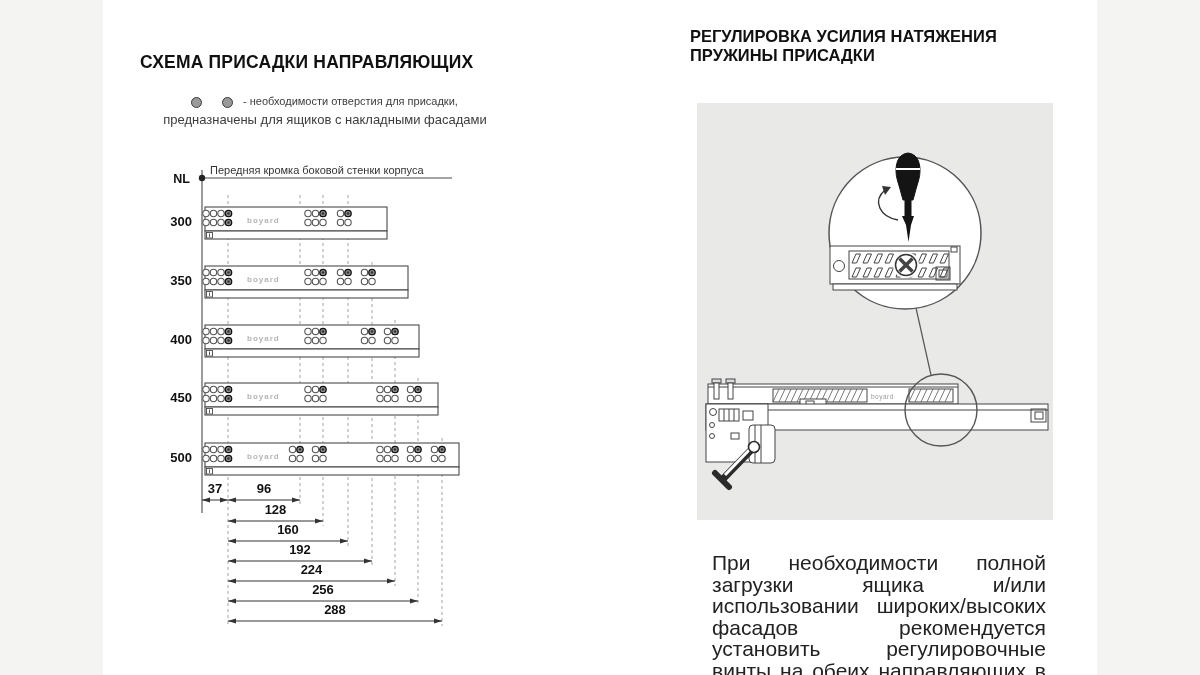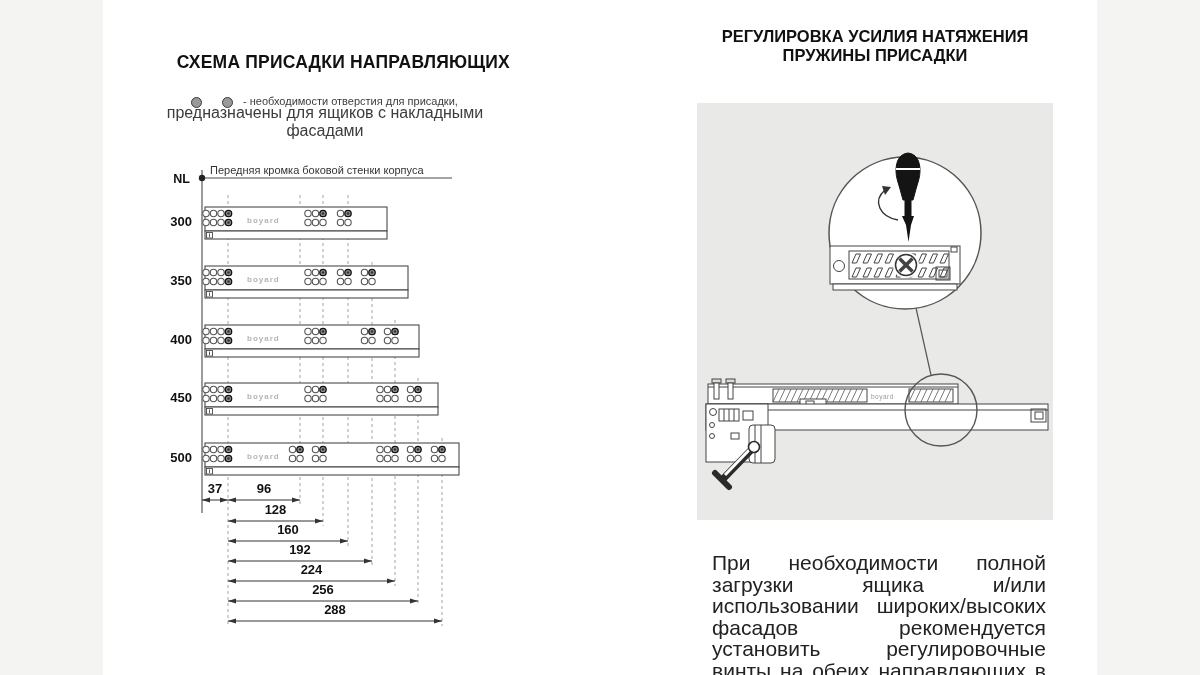--- a/index.html
+++ b/index.html
@@ -2,30 +2,30 @@
 <html><head>
 <meta charset="utf-8">
 <style>
   html,body{margin:0;padding:0;background:#ffffff;}
   #page{position:relative;width:1200px;height:675px;background:#ffffff;overflow:hidden;
         font-family:"Liberation Sans", sans-serif;color:#1a1a1a;}
   .edge-band{position:absolute;top:0;height:675px;background:#f4f4f3;}
   #edge-left{left:0;width:103px;}
   #edge-right{right:0;width:103px;}
   .abs{position:absolute;}
-  #left-title{left:140px;top:52px;width:370px;text-align:right;
+  #left-title{left:140px;top:52px;width:370px;text-align:left;
               font-size:17.5px;font-weight:bold;letter-spacing:.2px;color:#111;}
   #legend-line1{left:243px;top:95px;font-size:11px;color:#3c3c3c;}
-  #legend-line2{left:140px;top:104px;width:370px;text-align:center;font-size:16px;color:#3c3c3c;}
+  #legend-line2{left:140px;top:112px;width:370px;text-align:center;font-size:13px;color:#3c3c3c;}
   .legend-dot{position:absolute;top:97px;width:9px;height:9px;border-radius:50%;
               border:1.6px solid #3a3a3a;background:#9a9a9a;}
   #legend-dot-1{left:191px;}
   #legend-dot-2{left:222px;}
   #left-svg{left:0;top:0;}
-  #right-title{left:690px;top:27px;width:370px;text-align:center;
+  #right-title{left:690px;top:27px;width:370px;
                font-size:16.5px;font-weight:bold;line-height:18.5px;color:#111;}
   #gray-box{left:697px;top:103px;width:356px;height:417px;background:#e9e9e8;}
   #right-paragraph{left:712px;top:552px;width:334px;font-size:21px;line-height:21.5px;
                    text-align:justify;color:#222;}
   svg text{font-family:"Liberation Sans", sans-serif;}
 </style>
 </head>
 <body>
 <div id="page">
 

